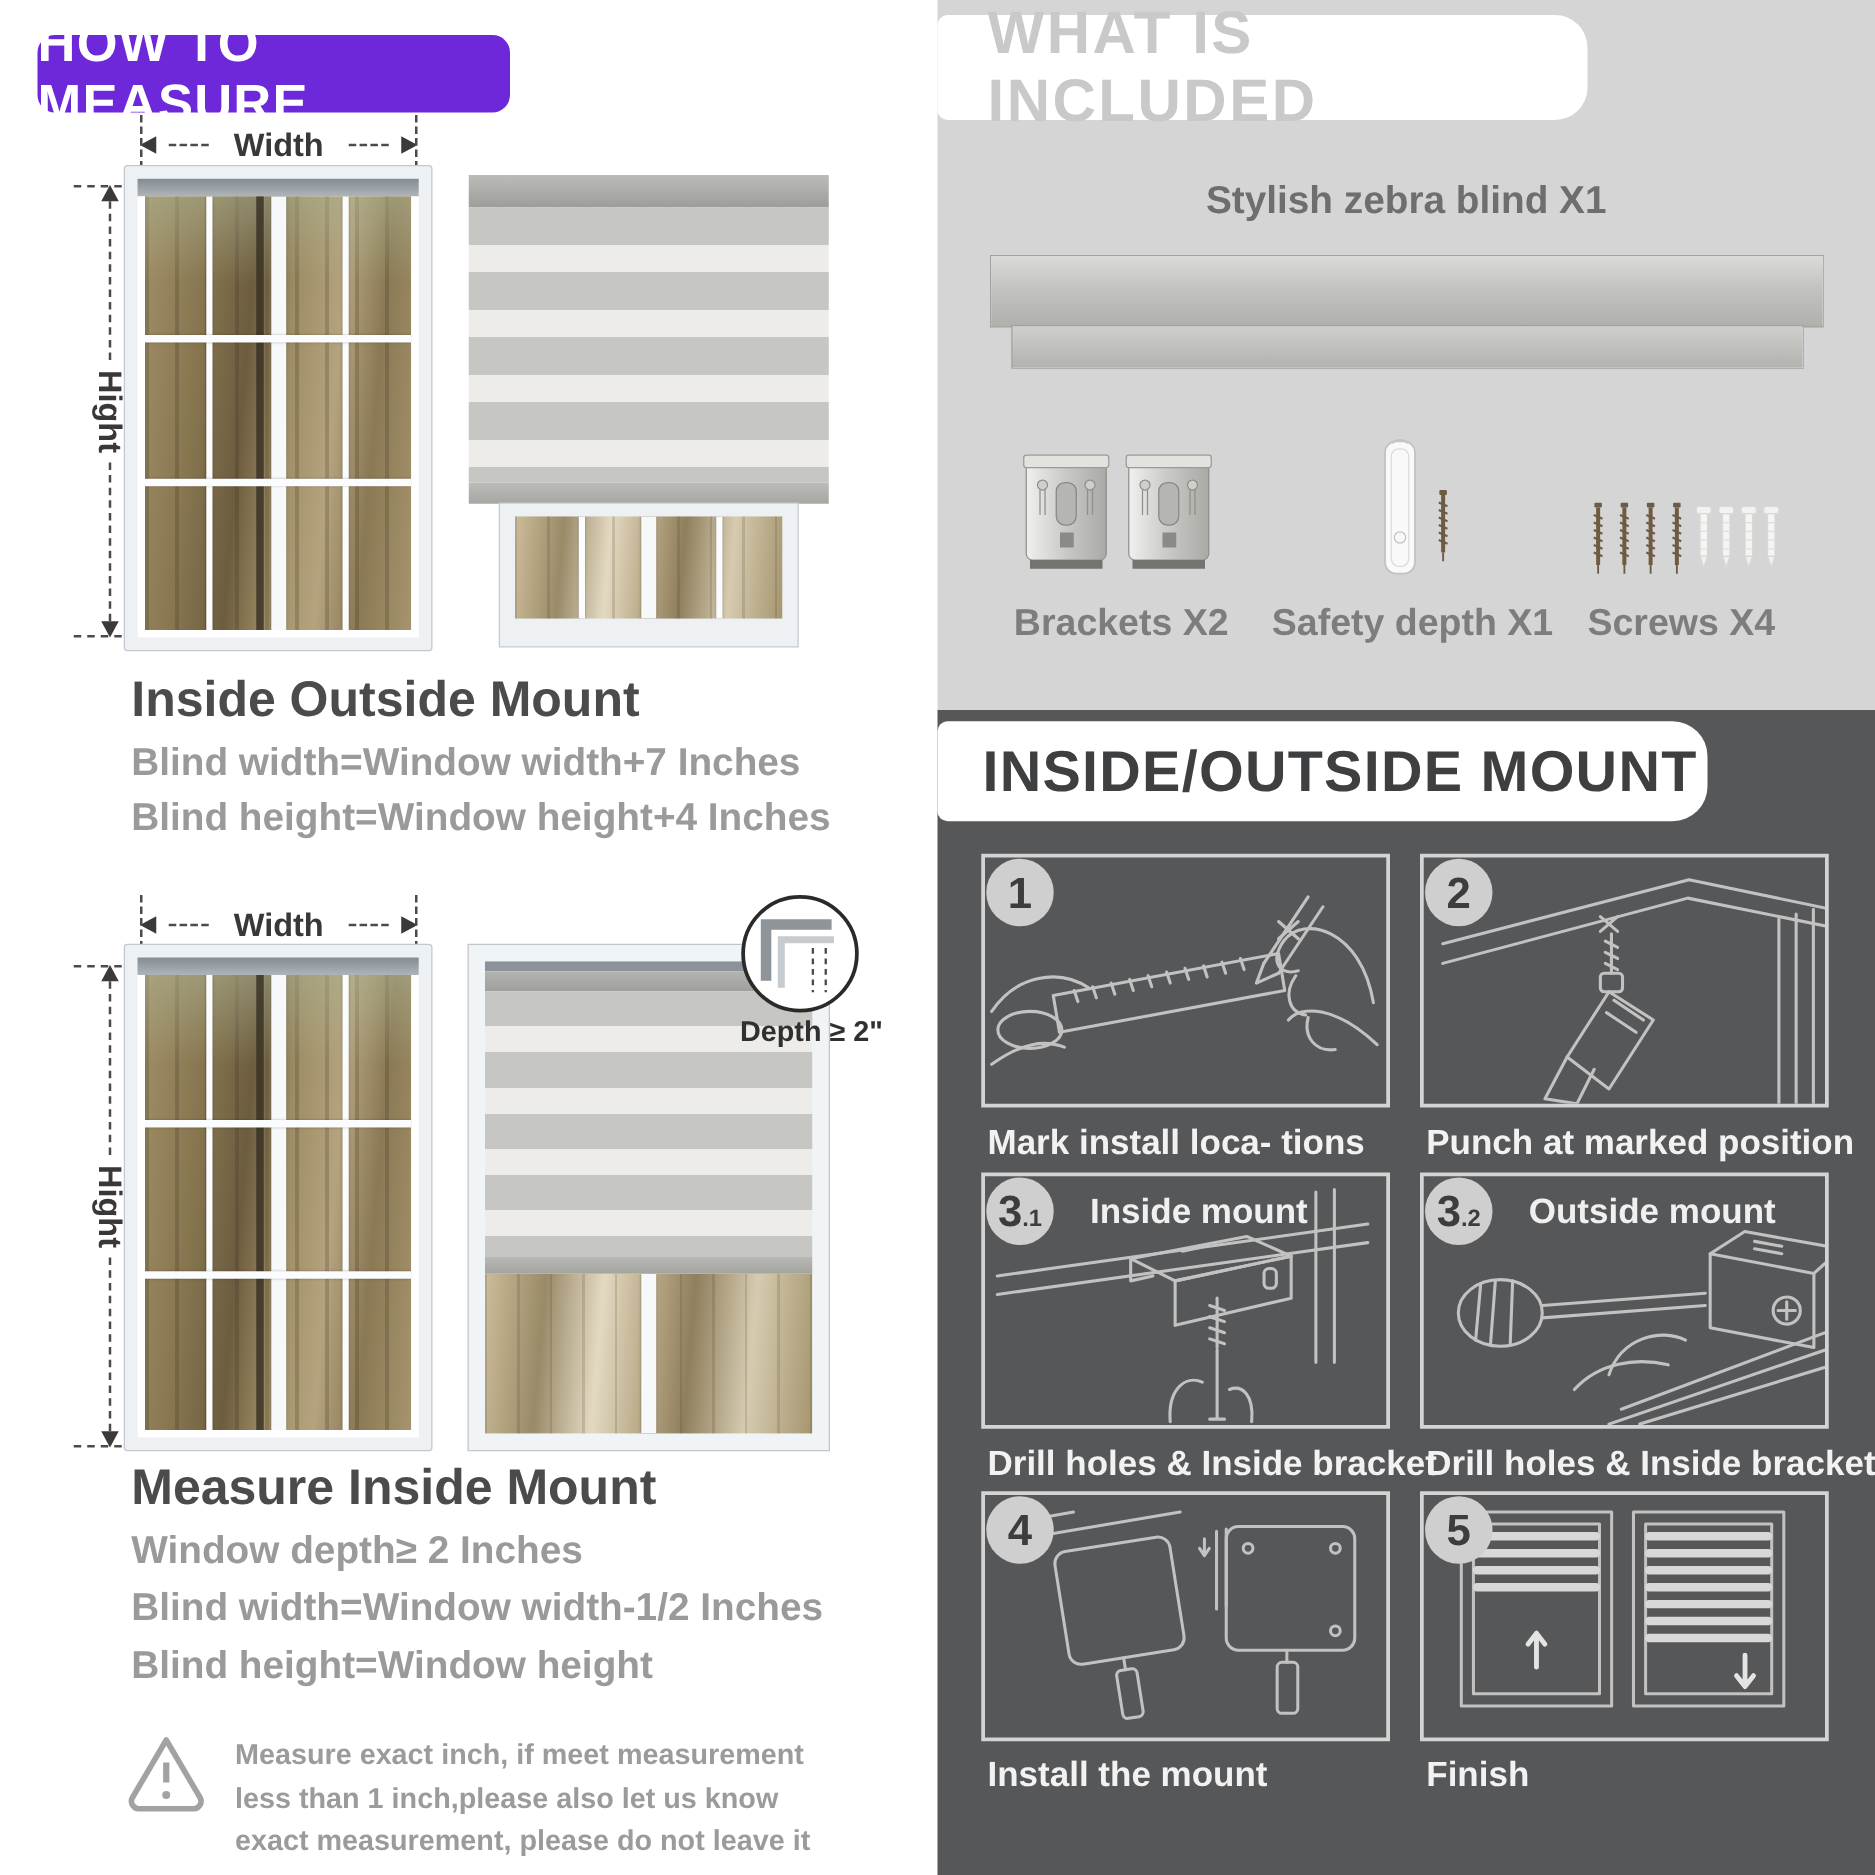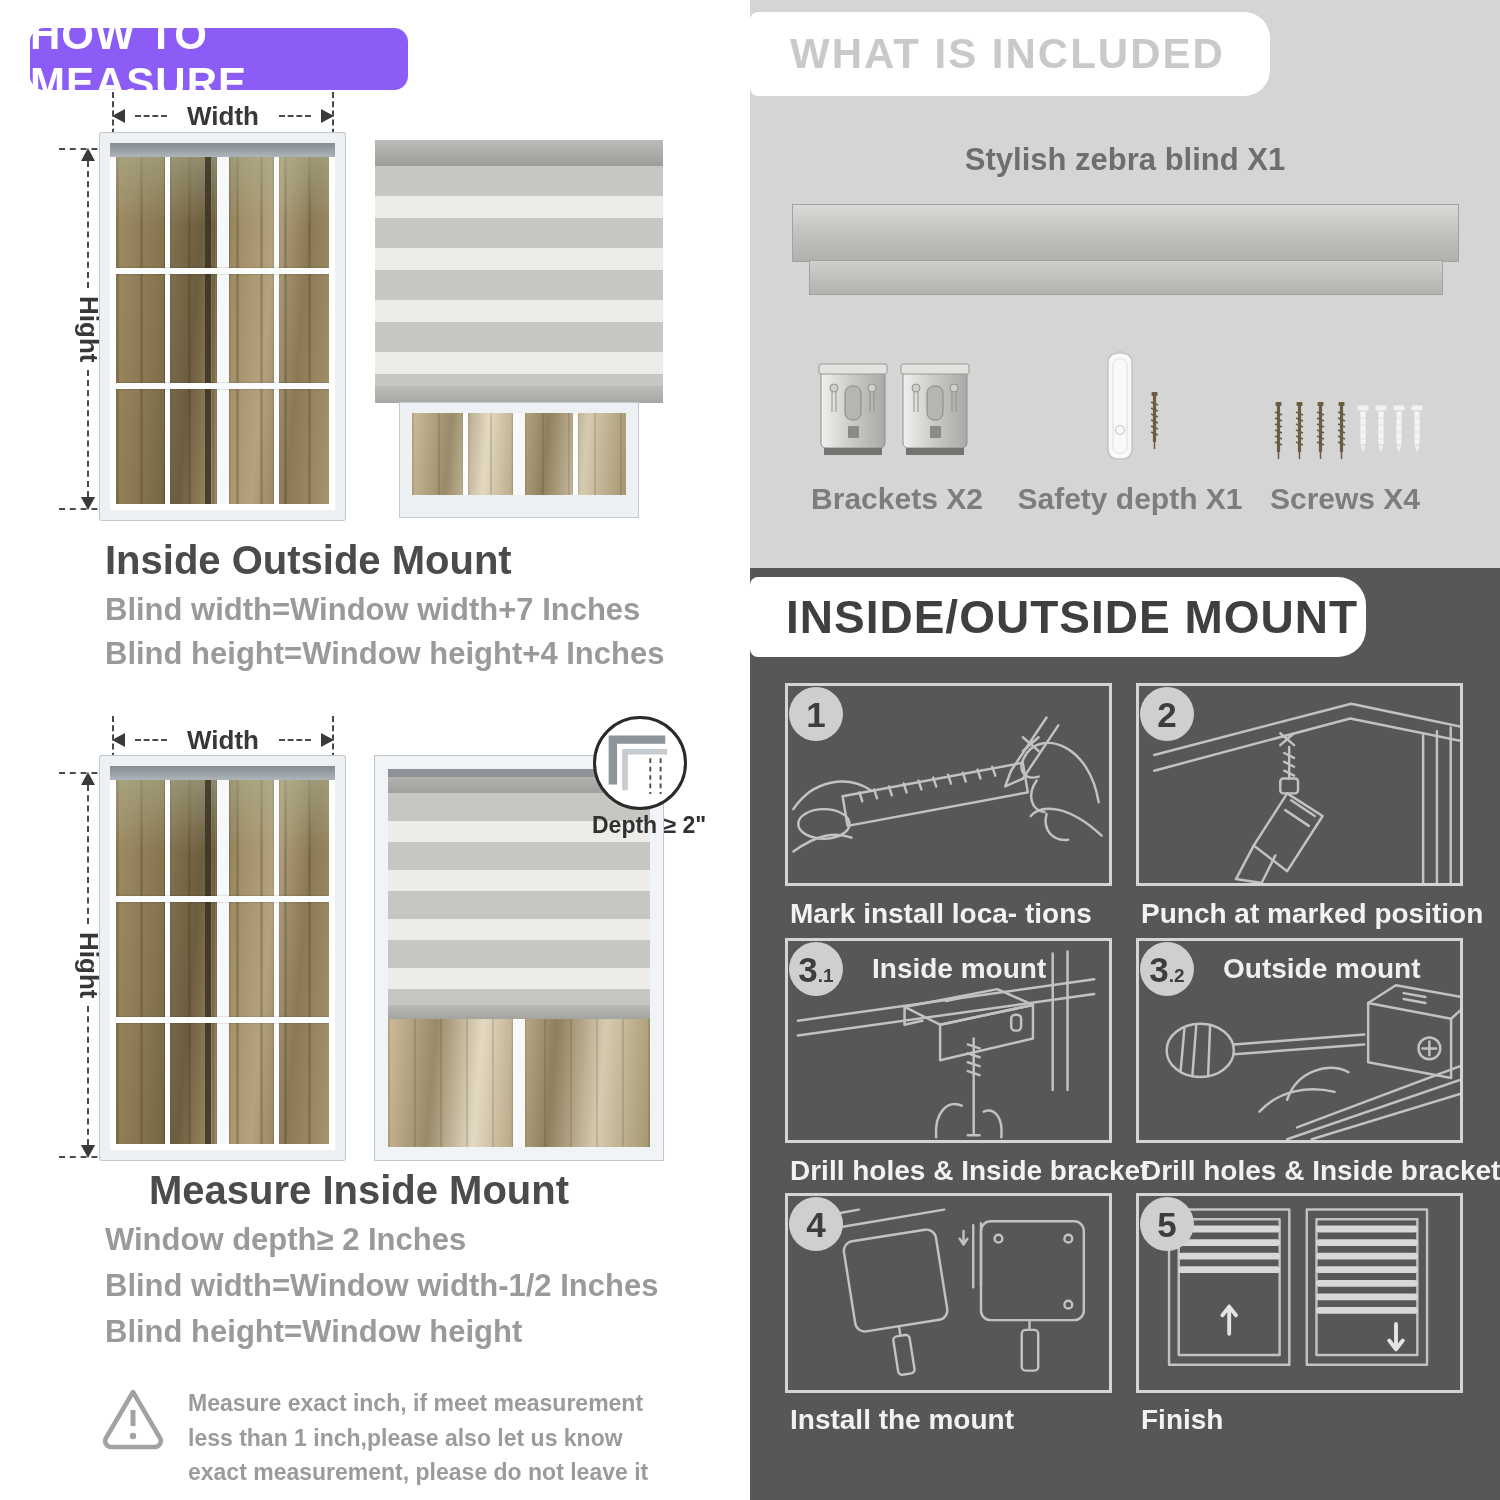--- a/index.html
+++ b/index.html
@@ -1,21 +1,21 @@
 <!DOCTYPE html>
 <html><head>
 <meta charset="utf-8">
 <style>
   html,body{margin:0;padding:0;background:#fff;}
   *{box-sizing:border-box;}
   .canvas{position:relative;width:1500px;height:1500px;background:#ffffff;overflow:hidden;
           font-family:"Liberation Sans", sans-serif;}
 
   
-  .sec-hdr-left{position:absolute;left:30px;top:28px;width:378px;height:62px;background:#8b5cf6;
+  .sec-hdr-left{position:absolute;left:30px;top:28px;width:378px;height:62px;background:#6d28d9;
     border-radius:14px;display:flex;align-items:center;justify-content:center;
     color:#ffffff;font-size:42px;font-weight:bold;letter-spacing:1px;}
   .measure-title{position:absolute;left:105px;color:#4b4b4b;font-size:40px;font-weight:bold;}
   .measure-line{position:absolute;left:105px;color:#9a9a9a;font-size:31px;font-weight:bold;}
 
   
   .dim-w{position:absolute;display:flex;align-items:center;height:20px;gap:10px;}
   .dim-w .dash{flex:1;border-top:2px dashed #4b4b4b;height:0;}
   .dim-w .lbl{margin:0 10px;font-size:26px;font-weight:bold;color:#383838;white-space:nowrap;}
   .ah-l{width:0;height:0;border-top:7px solid transparent;border-bottom:7px solid transparent;border-right:13px solid #3a3a3a;}
@@ -73,21 +73,21 @@
     border:3px solid #2a2a2a;overflow:hidden;}
   .depth-lbl{position:absolute;font-size:23px;font-weight:bold;color:#303030;white-space:nowrap;}
 
   .warning{position:absolute;display:flex;}
   .warning p{margin:0;color:#9b9b9b;font-size:23px;font-weight:bold;line-height:1.5;width:470px;}
 
   
   .right-top{position:absolute;left:750px;top:0;width:750px;height:568px;background:#d5d5d6;}
   .hdr-included{position:absolute;left:0;top:12px;width:520px;height:84px;background:#ffffff;
     border-radius:8px 26px 26px 8px;display:flex;align-items:center;padding-left:40px;
-    color:#c9c9c9;font-size:42px;font-weight:bold;letter-spacing:2px;}
+    color:#c9c9c9;font-size:48px;font-weight:bold;letter-spacing:2px;}
   .product-lbl{position:absolute;left:0;width:100%;top:142px;text-align:center;
     color:#6e6e6e;font-size:31px;font-weight:bold;}
   .headrail{position:absolute;left:43px;top:205px;width:665px;height:56px;
     background:linear-gradient(180deg,#dadad7 0%,#c3c3bf 45%,#b0b0ac 100%),
                repeating-linear-gradient(90deg, rgba(255,255,255,0.18) 0 3px, rgba(0,0,0,0.02) 3px 6px);
     box-shadow:0 0 0 1px #a2a29e;}
   .headrail2{position:absolute;left:60px;top:261px;width:632px;height:33px;
     background:linear-gradient(180deg,#cfcfcb,#b2b2ae);box-shadow:0 0 0 1px #a2a29e;}
   .part-lbl{position:absolute;top:482px;text-align:center;color:#7d7d7d;font-size:30px;font-weight:bold;}
 
@@ -216,21 +216,21 @@
   <div class="magnifier" style="left:593px;top:716px;">
     <svg viewBox="0 0 94 94">
       <path d="M18,70 L18,22 L74,22" stroke="#8d949a" stroke-width="9" fill="none"></path>
       <path d="M31,76 L31,35 L76,35" stroke="#c6cbd0" stroke-width="6" fill="none"></path>
       <path d="M58,42 V80" stroke="#4a4a4a" stroke-width="2" stroke-dasharray="5,4" fill="none"></path>
       <path d="M69,42 V80" stroke="#4a4a4a" stroke-width="2" stroke-dasharray="5,4" fill="none"></path>
     </svg>
   </div>
   <div class="depth-lbl" style="left:592px;top:812px;">Depth ≥ 2"</div>
 
-  <div class="measure-title" style="top:1168px;margin-left:44px;">Measure Inside Mount</div>
+  <div class="measure-title" style="top:1168px;">Measure Inside Mount</div>
   <div class="measure-line" style="top:1222px;">Window depth≥ 2 Inches</div>
   <div class="measure-line" style="top:1268px;">Blind width=Window width-1/2 Inches</div>
   <div class="measure-line" style="top:1314px;">Blind height=Window height</div>
 
   <div class="warning" style="left:100px;top:1386px;">
     <svg width="66" height="64" viewBox="0 0 66 64" style="margin-right:22px;flex:none;">
       <path d="M33,6 L60,52 a6,6 0 0 1 -5,9 H11 a6,6 0 0 1 -5,-9 Z" stroke="#a2a2a2" stroke-width="4.5" fill="none" stroke-linejoin="round"></path>
       <line x1="33" y1="24" x2="33" y2="40" stroke="#a2a2a2" stroke-width="5"></line>
       <circle cx="33" cy="50" r="3.2" fill="#a2a2a2"></circle>
     </svg>

